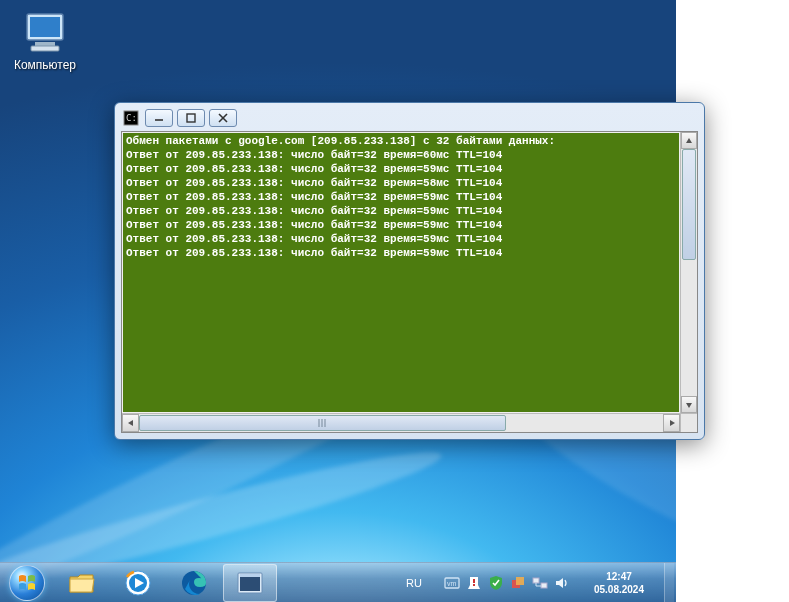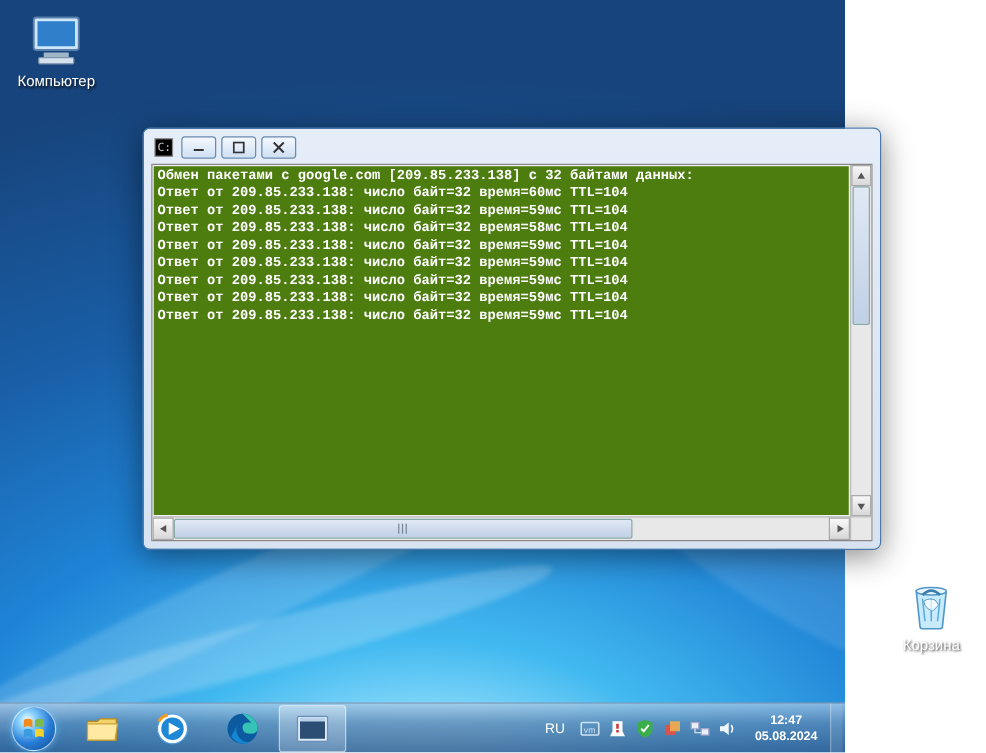--- a/index.html
+++ b/index.html
@@ -86,21 +86,21 @@
     border:1px solid rgba(255,255,255,0.6); box-shadow:0 0 6px rgba(100,200,255,0.7);
     display:flex; align-items:center; justify-content:center;
   }
   .task-items { display:flex; height:100%; }
   .task-item {
     width:54px; height:38px; margin:1px 1px; border-radius:3px;
     display:flex; align-items:center; justify-content:center; cursor:pointer;
   }
   .task-item.active { background:linear-gradient(rgba(255,255,255,0.35),rgba(200,220,240,0.25)); border:1px solid rgba(255,255,255,0.5); }
   
-  .tray { margin-left:auto; display:flex; align-items:center; height:100%; padding-right:2px; gap:2px; }
+  .tray { margin-left:auto; display:flex; align-items:center; height:100%; padding-right:2px; gap:12px; }
   .lang { color:#fff; font-size:11px; padding:0 6px; cursor:pointer; }
   .tray-icons { display:flex; align-items:center; gap:6px; padding:0 4px; }
   .tray-ic { width:16px; height:16px; cursor:pointer; display:flex; align-items:center; justify-content:center; }
   .clock { color:#fff; font-size:10px; text-align:center; line-height:13px; padding:0 8px; cursor:pointer;font-weight:bold; }
   .show-desktop { width:10px; height:40px; border-left:1px solid rgba(255,255,255,0.3); background:rgba(255,255,255,0.1); cursor:pointer; }
 </style>
 </head>
 <body>
 
 <div class="desktop">
@@ -115,32 +115,20 @@
       <svg viewBox="0 0 48 48">
         <rect x="6" y="6" width="36" height="26" rx="2" fill="#cde6f9" stroke="#5a7faa" stroke-width="1.5"></rect>
         <rect x="9" y="9" width="30" height="20" fill="#2f7fca"></rect>
         <rect x="14" y="34" width="20" height="4" fill="#9fb6c9"></rect>
         <rect x="10" y="38" width="28" height="5" rx="1" fill="#d5e2ee" stroke="#7b94ab"></rect>
       </svg>
     </div>
     <div class="lbl">Компьютер</div>
   </div>
 
-  <div class="desktop-icon recycle-icon">
-    <div class="ic">
-      <svg viewBox="0 0 48 48">
-        <path d="M12 14 L36 14 L33 42 Q33 44 31 44 L17 44 Q15 44 15 42 Z" fill="#bfe8ff" stroke="#4f96c8" stroke-width="1.3" fill-opacity="0.85"></path>
-        <ellipse cx="24" cy="14" rx="12" ry="3" fill="#e8f6ff" stroke="#4f96c8" stroke-width="1.2"></ellipse>
-        <path d="M17 20 L19 38 M24 20 L24 38 M31 20 L29 38" stroke="#59a9d8" stroke-width="1.2"></path>
-        <path d="M17 17 Q24 10 31 17" fill="none" stroke="#3a7fae" stroke-width="2"></path>
-        <path d="M18 22 Q22 19 27 21 L30 25 L25 30 Q20 28 19 25 Z" fill="#fff" fill-opacity="0.7" stroke="#5a9cc8" stroke-width="0.8"></path>
-      </svg>
-    </div>
-    <div class="lbl">Корзина</div>
-  </div>
 
   <div class="window">
     <div class="titlebar">
       <div class="title-icon">
         <svg viewBox="0 0 16 16">
             <rect x="1" y="1" width="14" height="14" fill="#000" stroke="#888"></rect>
             <text x="3" y="11" font-size="9" fill="#ccc" font-family="monospace">C:</text>
           </svg>
       </div>
       <div class="win-btns">

